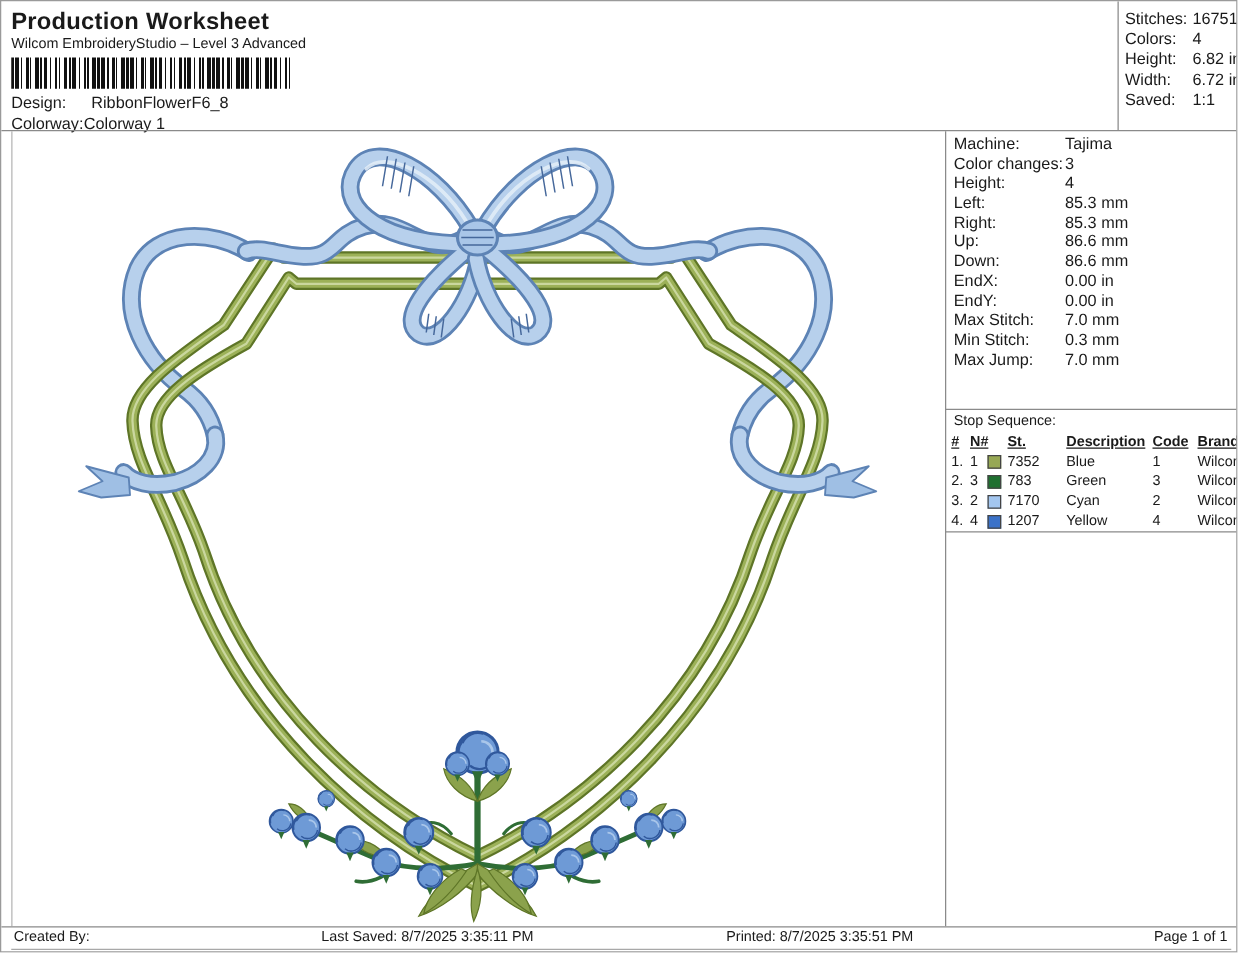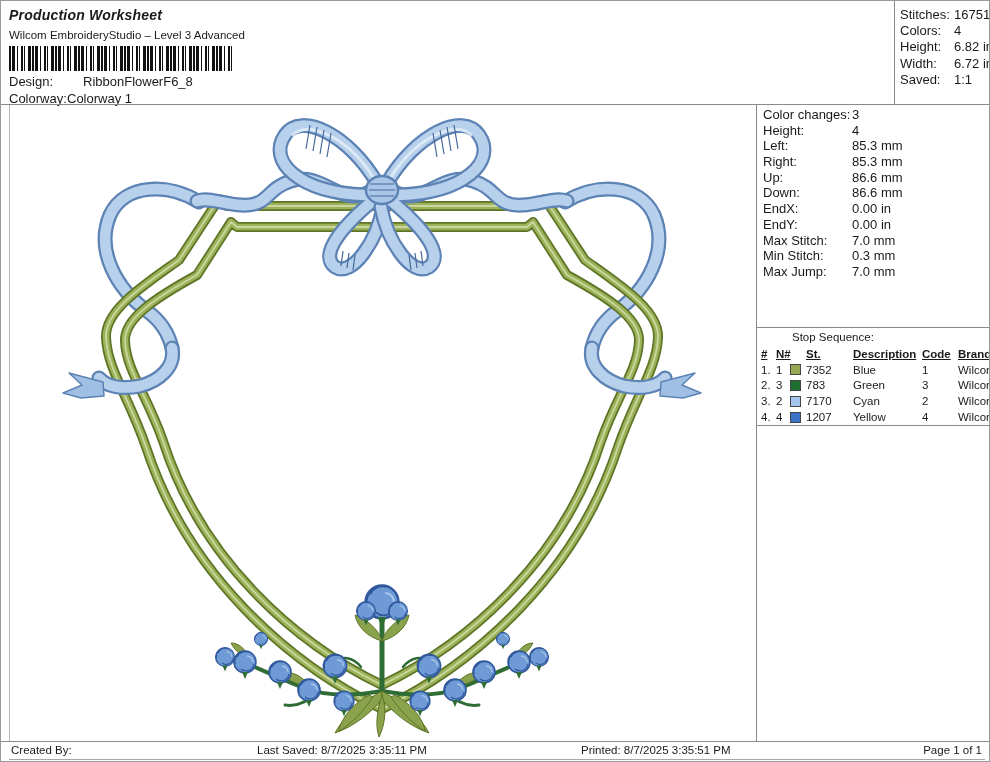--- a/index.html
+++ b/index.html
@@ -2,21 +2,21 @@
 <html><head>
 <meta charset="utf-8">
 <style>
   html,body{margin:0;padding:0;background:#e8e8e8;}
   .page{
     position:relative;width:990px;height:762px;background:#ffffff;
     font-family:"Liberation Sans","DejaVu Sans",sans-serif;color:#1a1a1a;
     box-sizing:border-box;border:1px solid #9a9a9a;overflow:hidden;
   }
   .abs{position:absolute;}
-  .title{font-size:14px;font-weight:bold;letter-spacing:.2px;font-style:italic;}
+  .title{font-size:19px;font-weight:bold;letter-spacing:.2px;}
   .sub{font-size:11.5px;}
   .lbl{font-size:11.5px;}
   .barcode{
     width:224px;height:25px;
     background:repeating-linear-gradient(90deg,
       #111 0 2px,#fff 2px 3px,#111 3px 6px,#fff 6px 8px,
       #111 8px 9px,#fff 9px 12px,#111 12px 14px,#fff 14px 15px,
       #111 15px 16px,#fff 16px 19px,#111 19px 22px,#fff 22px 23px);
   }
   .hline{position:absolute;height:0;border-top:1px solid #8a8a8a;}
@@ -43,21 +43,21 @@
 <body>
 
 <div class="page">
 
   <div class="abs title" style="left:8px;top:6px;">Production Worksheet</div>
   <div class="abs sub" style="left:8px;top:28px;">Wilcom EmbroideryStudio – Level 3 Advanced</div>
   <div class="abs barcode" style="left:8px;top:45px;"></div>
 
   <div class="kv" style="left:8px;top:73px;">
     <span>Design:</span>
-    <span class="v" style="left:74px;">RibbonFlowerF6_8</span>
+    <span class="v" style="left:64px;">RibbonFlowerF6_8</span>
   </div>
   <div class="kv" style="left:8px;top:90px;">
     <span>Colorway:</span>
     <span class="v" style="left:58px;">Colorway 1</span>
   </div>
 
   <div class="vline" style="left:893px;top:0;height:103px;"></div>
   <div class="abs" style="left:899px;top:6px;width:86px;">
     <div class="stats-row kv"><span>Stitches:</span><span class="v">16751</span></div>
     <div class="stats-row kv"><span>Colors:</span><span class="v">4</span></div>
@@ -178,35 +178,36 @@
       <use href="#flw" transform="translate(530,552) scale(0.85)"></use>
       <use href="#flw" transform="translate(510,557)"></use>
       <use href="#flw" transform="translate(475,567)"></use>
       <use href="#flw" transform="translate(420,561) scale(1.05)"></use>
       <use href="#flw" transform="translate(446,585)"></use>
       <use href="#flw" transform="translate(411,596) scale(0.9)"></use>
     </g>
   </svg>
 
   <div class="abs" style="left:762px;top:106px;width:222px;">
+    <div class="mach-row kv"><span>Machine:</span><span class="v">Tajima</span></div>
     <div class="mach-row kv"><span>Color changes:</span><span class="v">3</span></div>
     <div class="mach-row kv"><span>Height:</span><span class="v">4</span></div>
     <div class="mach-row kv"><span>Left:</span><span class="v">85.3 mm</span></div>
     <div class="mach-row kv"><span>Right:</span><span class="v">85.3 mm</span></div>
     <div class="mach-row kv"><span>Up:</span><span class="v">86.6 mm</span></div>
     <div class="mach-row kv"><span>Down:</span><span class="v">86.6 mm</span></div>
     <div class="mach-row kv"><span>EndX:</span><span class="v">0.00 in</span></div>
     <div class="mach-row kv"><span>EndY:</span><span class="v">0.00 in</span></div>
     <div class="mach-row kv"><span>Max Stitch:</span><span class="v">7.0 mm</span></div>
     <div class="mach-row kv"><span>Min Stitch:</span><span class="v">0.3 mm</span></div>
     <div class="mach-row kv"><span>Max Jump:</span><span class="v">7.0 mm</span></div>
   </div>
 
   <div class="hline" style="left:755px;top:326px;width:235px;"></div>
-  <div class="abs lbl" style="left:791px;top:330px;">Stop Sequence:</div>
+  <div class="abs lbl" style="left:762px;top:330px;">Stop Sequence:</div>
 
   <div class="abs" style="left:760px;top:345px;width:228px;">
     <div class="seq-grid seq-head">
       <span>#</span>
       <span>N#</span>
       <span></span>
       <span class="c-right">St.</span>
       <span class="c-desc">Description</span>
       <span class="c-right">Code</span>
       <span class="c-brand">Brand</span>

